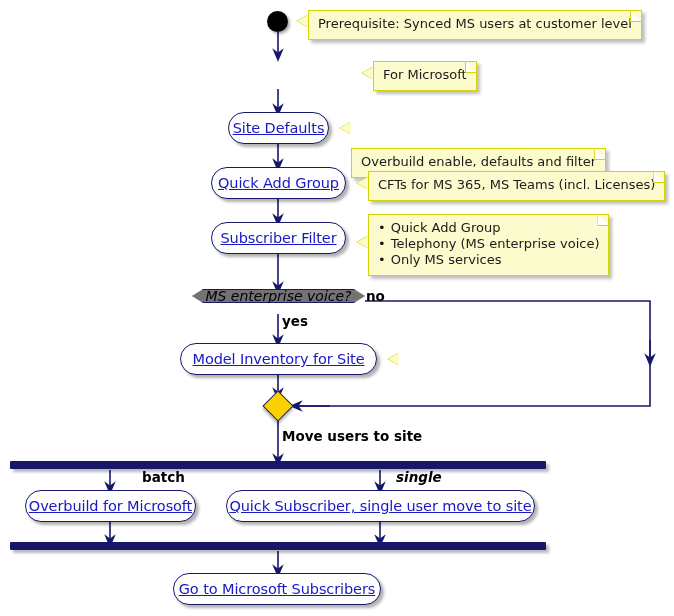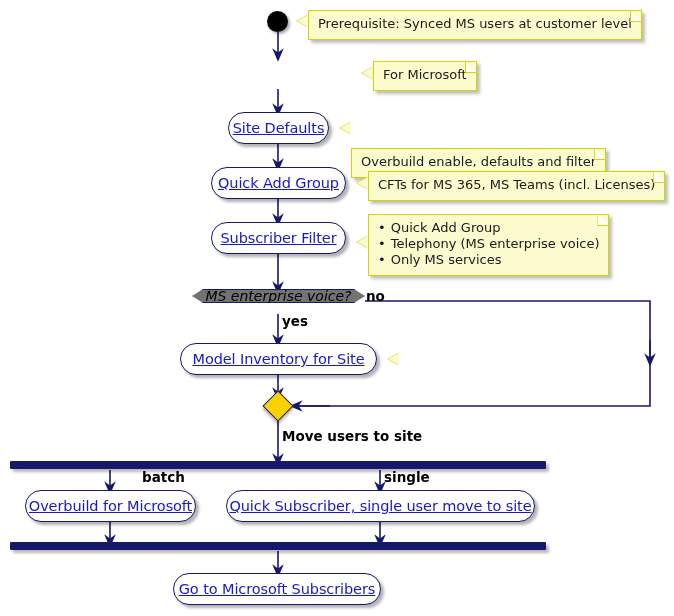--- a/index.html
+++ b/index.html
@@ -238,21 +238,21 @@
     <span class="alabel">Model Inventory for Site</span>
   </div>
   <div class="note-tail" style="left:388px; top:353px;"></div>
 
   <div class="merge-diamond" style="left:267px; top:395px;"></div>
 
   <div class="edge-label" style="left:282px; top:428px;">Move users to site</div>
 
   <div class="bar" style="left:10px; top:461px; width:536px;"></div>
   <div class="edge-label" style="left:114px; top:469px;margin-left:28px;">batch</div>
-  <div class="edge-label" style="left:384px; top:469px;">single</div>
+  <div class="edge-label" style="left:396px; top:469px;font-style:italic;">single</div>
 
   <div class="activity" style="left:25px; top:490px; width:171px;">
     <span class="alabel">Overbuild for Microsoft</span>
   </div>
   <div class="activity" style="left:226px; top:490px; width:309px;">
     <span class="alabel">Quick Subscriber, single user move to site</span>
   </div>
 
   <div class="bar" style="left:10px; top:542px; width:536px;"></div>
 

